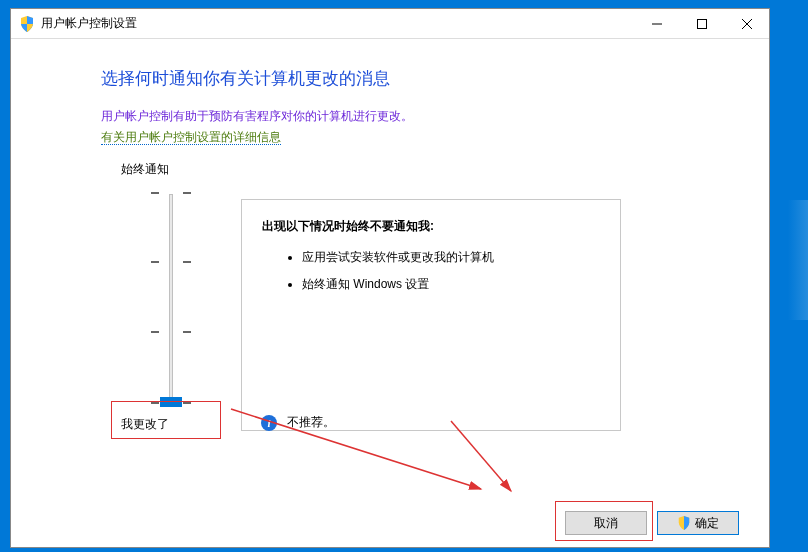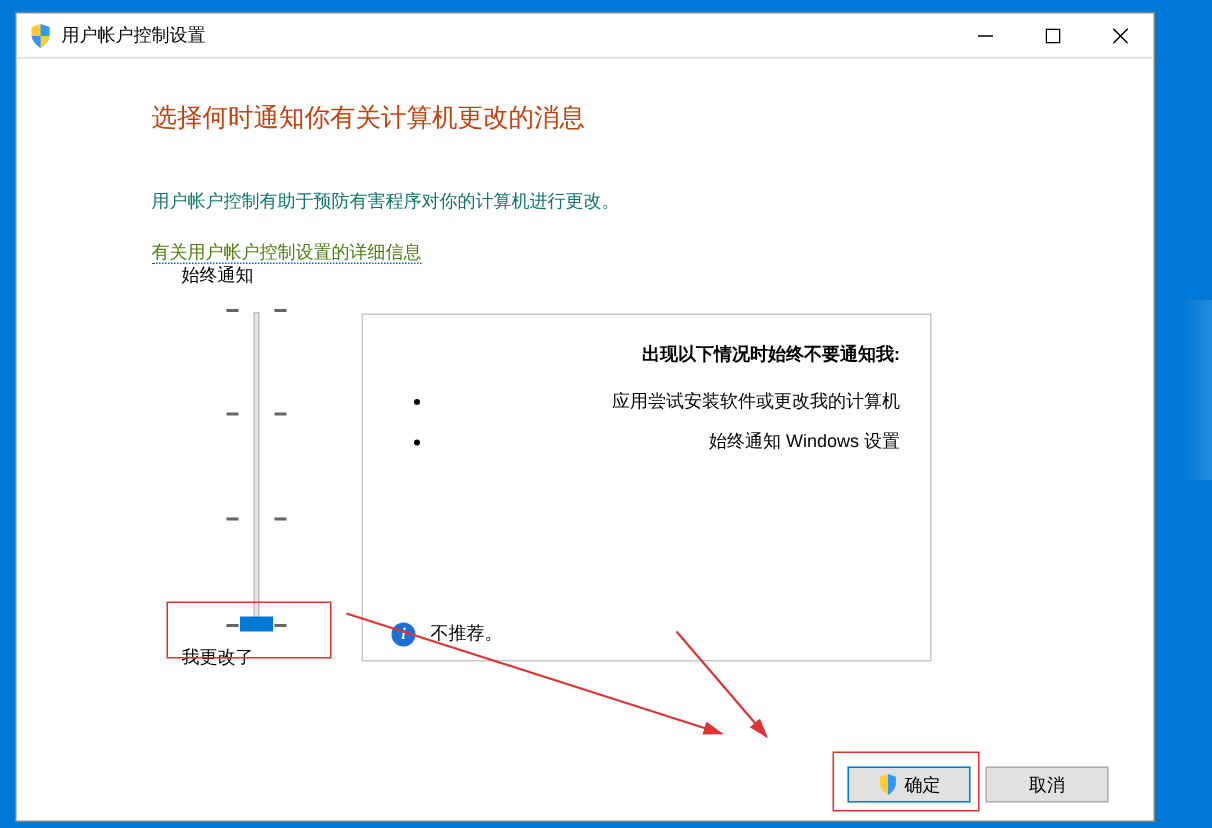--- a/index.html
+++ b/index.html
@@ -49,42 +49,42 @@
       font-family: "Segoe MDL2 Assets", sans-serif;
       cursor: pointer;
     }
 
     .content {
       flex: 1;
       padding: 28px 40px 0 90px;
       position: relative;
     }
     .heading {
-      color: #c2410c;
+      color: #1d4ed8;
       font-size: 17px;
       font-weight: 400;
-      margin-bottom: 36px;
+      margin-bottom: 18px;
     }
     .desc {
       font-size: 12px;
-      color: #0f766e;
-      margin-bottom: 16px;
+      color: #6d28d9;
+      margin-bottom: 2px;
     }
     .link {
       font-size: 12px;
       color: #4d7c0f;
       text-decoration: none;
       border-bottom: 1px dotted #0066cc;
       cursor: pointer;
     }
 
     .slider-area {
       position: absolute;
       left: 110px;
-      top: 136px;
+      top: 122px;
       width: 100px;
     }
     .label-top, .label-bottom {
       font-size: 12px;
       text-align: left;
       white-space: nowrap;
     }
     .label-top { margin-bottom: 14px; }
     .label-bottom { margin-top: 14px; }
     .slider-track {
@@ -135,38 +135,38 @@
       top: 362px;
       width: 110px;
       height: 38px;
       border: 1px solid #d33;
       pointer-events: none;
     }
 
     .info-panel {
       position: absolute;
       left: 230px;
-      top: 170px;
+      top: 160px;
       width: 380px;
       height: 232px;
       border: 1px solid #c8c8c8;
       padding: 18px 20px;
       font-size: 12px;
-      text-align: right;
     }
     .info-panel .panel-title {
       font-weight: bold;
       margin-bottom: 14px;
     }
     .info-panel ul {
       list-style: disc;
       padding-left: 28px;
     }
     .info-panel li {
       margin-bottom: 10px;
+      margin-left: 12px;
     }
     .recommend {
       position: absolute;
       left: 250px;
       top: 375px;
       display: flex;
       align-items: center;
       gap: 10px;
       font-size: 12px;
     }
@@ -306,32 +306,32 @@
 
     <div class="recommend">
       <span class="info-icon">i</span>
       <span>不推荐。</span>
     </div>
 
     <div class="highlight-box"></div>
   </div>
 
   <div class="button-bar">
+    <button class="btn">
+      <span>取消</span>
+    </button>
     <button class="btn ok">
       <span class="shield">
         <svg viewBox="0 0 16 16">
             <path d="M8 0 L14 2 V7 C14 11 11 14 8 16 C5 14 2 11 2 7 V2 Z" fill="#fc3"></path>
             <path d="M8 0 L14 2 V7 C14 11 11 14 8 16 V0 Z" fill="#39f"></path>
           </svg>
       </span>
       <span>确定</span>
     </button>
-    <button class="btn">
-      <span>取消</span>
-    </button>
   </div>
   <div class="highlight-ok"></div>
 
   <div class="arrow" style="left:220px; top:400px;">
     <svg width="260" height="90">
       <defs>
           <marker id="ah1" markerWidth="10" markerHeight="10" refX="8" refY="3" orient="auto">
             <path d="M0,0 L0,6 L9,3 z" fill="#d33"></path>
           </marker>
         </defs>

